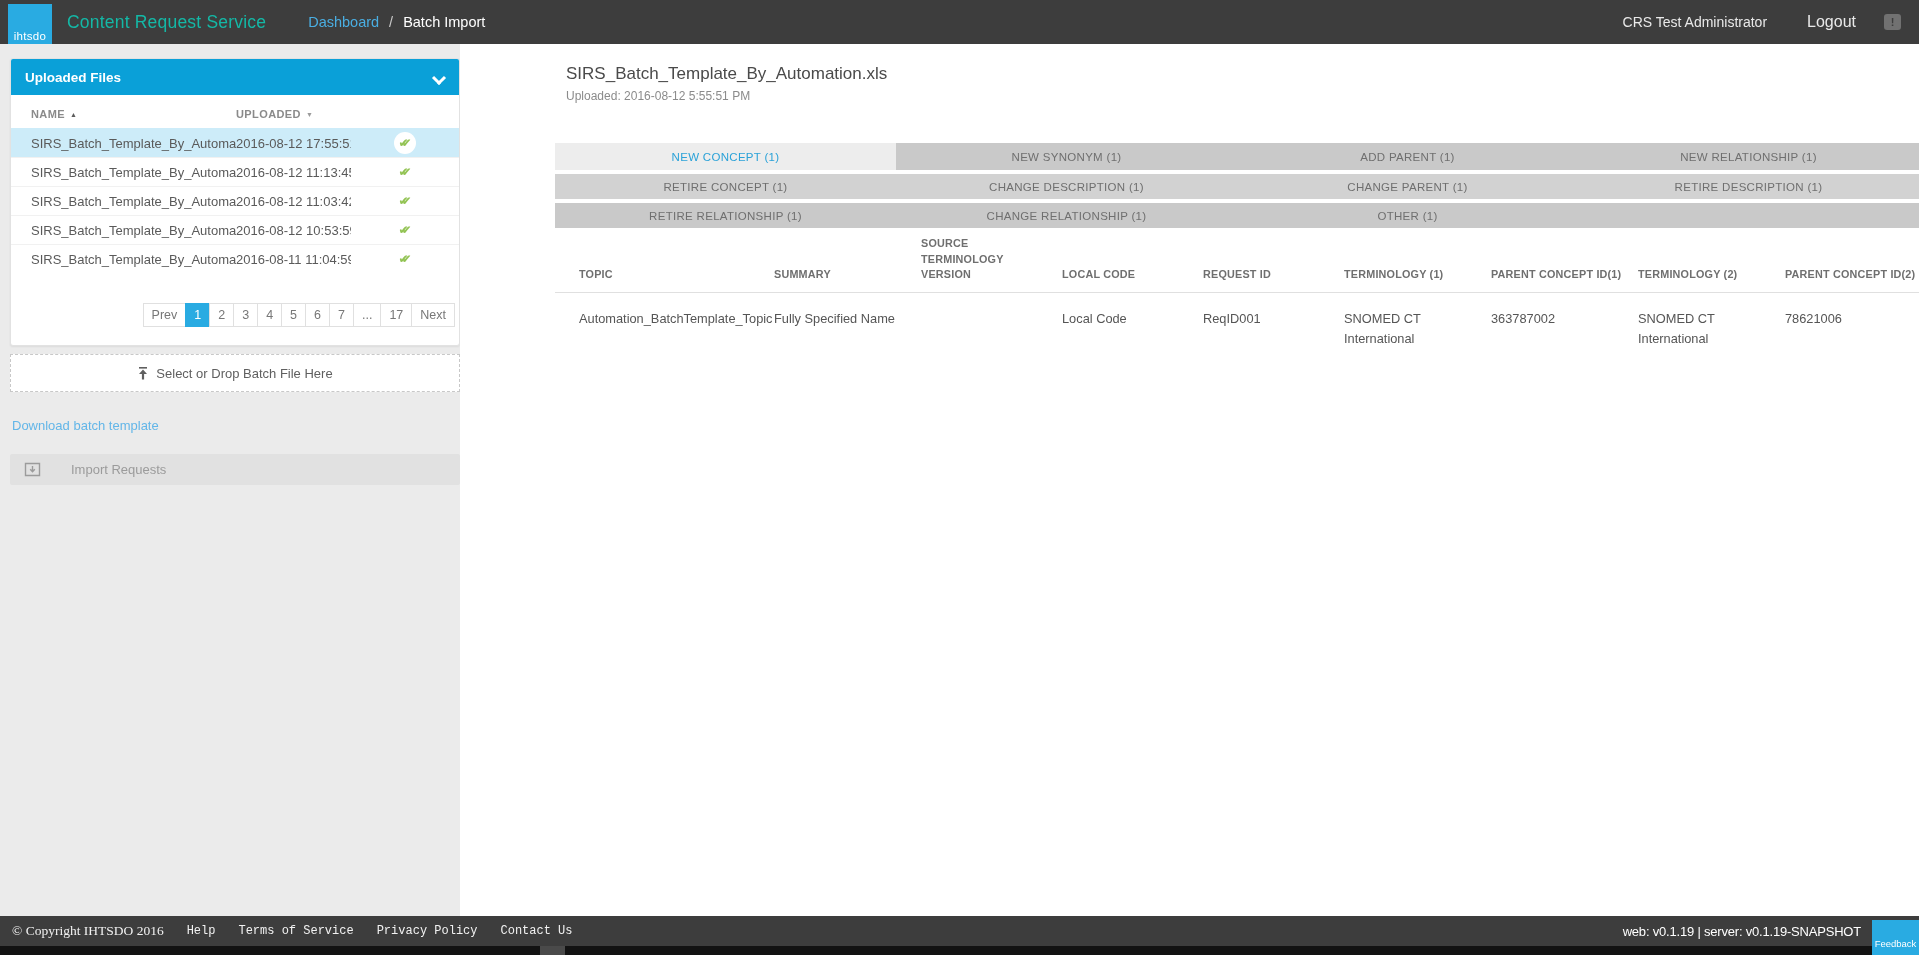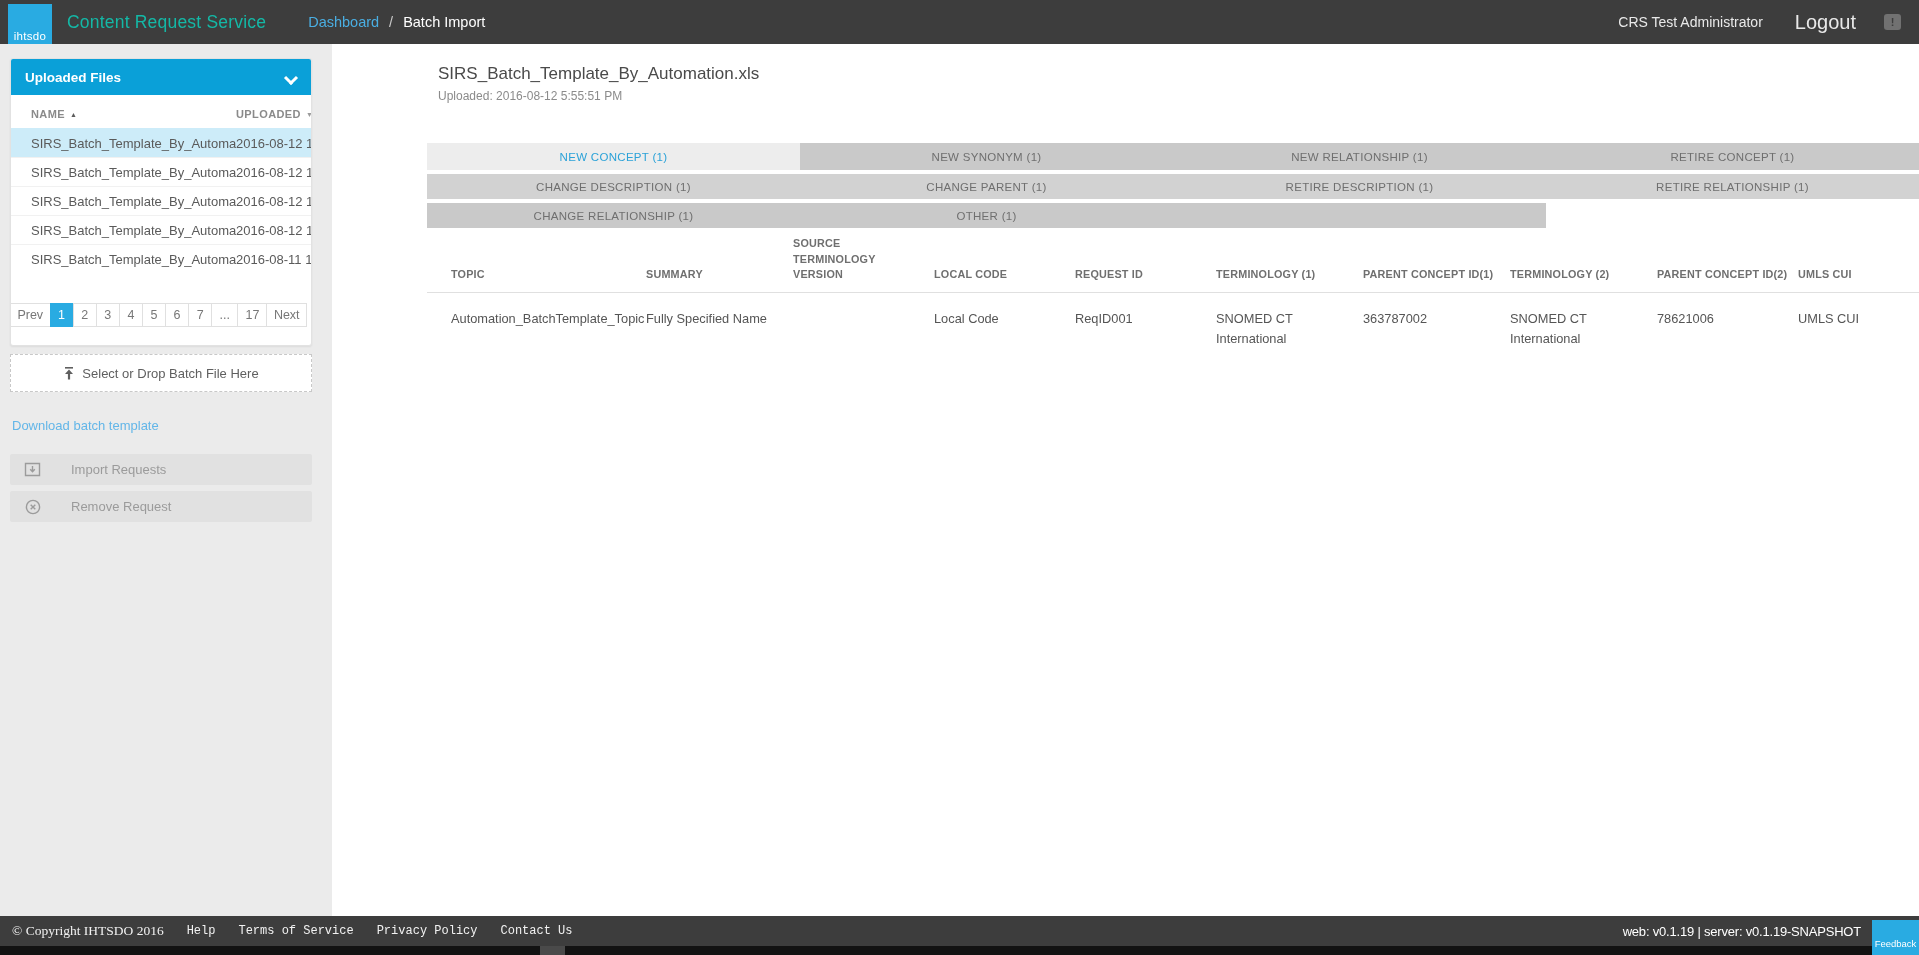--- a/index.html
+++ b/index.html
@@ -11,28 +11,28 @@
   .logo { width:44px; height:40px; background:#29abe2; margin-left:8px; margin-top:3px;
           display:flex; align-items:flex-end; justify-content:center; color:#fff;
           font-size:11.5px; padding-bottom:2px; letter-spacing:0.3px; }
   .brand { color:#14b8a6; font-size:17.5px; margin-left:15px; font-weight:400; letter-spacing:0.2px; }
   .breadcrumb { margin-left:42px; font-size:14.5px; display:flex; align-items:center; }
   .bc-link { color:#4aaee2; }
   .bc-sep { color:#c9c9c9; margin:0 10px; }
   .bc-current { color:#ffffff; }
   .nav-right { margin-left:auto; display:flex; align-items:center; padding-right:18px; }
   .nav-user { color:#e9e9e9; font-size:14px; }
-  .nav-logout { color:#e9e9e9; font-size:20px; margin-left:32px; cursor:pointer; }
+  .nav-logout { color:#e9e9e9; font-size:16px; margin-left:40px; cursor:pointer; }
   .alert-chip { margin-left:28px; width:17px; height:16px; background:#717171; border-radius:3px;
                 color:#3d3d3d; font-size:11px; font-weight:bold; display:flex; align-items:center;
                 justify-content:center; cursor:pointer; }
 
   
   .content { display:flex; height:872px; }
-  .sidebar { width:332px; background:#ebebeb; padding:14px 20px 0 10px; flex:none; }
+  .sidebar { width:460px; background:#ebebeb; padding:14px 0 0 10px; flex:none; }
   .main { flex:1; background:#ffffff; overflow:hidden; }
 
   
   .card { background:#fff; border:1px solid #e2e2e2; border-radius:3px; overflow:hidden;
           box-shadow:0 1px 2px rgba(0,0,0,0.07); }
   .card-header { background:#0aa0d8; height:36px; display:flex; align-items:center;
                  padding:0 14px; cursor:pointer; }
   .card-title { color:#fff; font-weight:bold; font-size:13.5px; }
   .chev { margin-left:auto; width:11px; height:11px; position:relative; }
   .chev::before { content:""; position:absolute; left:0; top:1px; width:7px; height:7px;
@@ -209,40 +209,32 @@
     <div class="side-actions">
       <div class="side-btn">
         <span class="sicon">
           <svg width="17" height="15" viewBox="0 0 17 15">
             <path d="M1.5 1.5 h14 v12 h-14 Z" fill="none" stroke="#9b9b9b" stroke-width="1.4"></path>
             <path d="M8.5 4 L8.5 9.2 M6.2 7.2 L8.5 9.8 L10.8 7.2" fill="none" stroke="#9b9b9b" stroke-width="1.4"></path>
           </svg>
         </span>
         <span>Import Requests</span>
       </div>
-      <div class="side-btn">
-        <span class="sicon">
-          <svg width="16" height="16" viewBox="0 0 16 16">
-            <circle cx="8" cy="8" r="6.6" fill="none" stroke="#9b9b9b" stroke-width="1.4"></circle>
-            <path d="M5.7 5.7 L10.3 10.3 M10.3 5.7 L5.7 10.3" stroke="#9b9b9b" stroke-width="1.4"></path>
-          </svg>
-        </span>
-        <span>Remove Request</span>
-      </div>
     </div>
   </div>
 
   <div class="main">
     <div class="detail">
       <div class="detail-title">SIRS_Batch_Template_By_Automation.xls</div>
       <div class="detail-sub">Uploaded: 2016-08-12 5:55:51 PM</div>
 
       <div class="tabs">
         <div class="tab active">NEW CONCEPT (1)</div>
         <div class="tab">NEW SYNONYM (1)</div>
+        <div class="tab">ADD PARENT (1)</div>
         <div class="tab">NEW RELATIONSHIP (1)</div>
         <div class="tab">RETIRE CONCEPT (1)</div>
         <div class="tab">CHANGE DESCRIPTION (1)</div>
         <div class="tab">CHANGE PARENT (1)</div>
         <div class="tab">RETIRE DESCRIPTION (1)</div>
         <div class="tab">RETIRE RELATIONSHIP (1)</div>
         <div class="tab">CHANGE RELATIONSHIP (1)</div>
         <div class="tab">OTHER (1)</div>
         <div class="tab empty"></div>
       </div>

